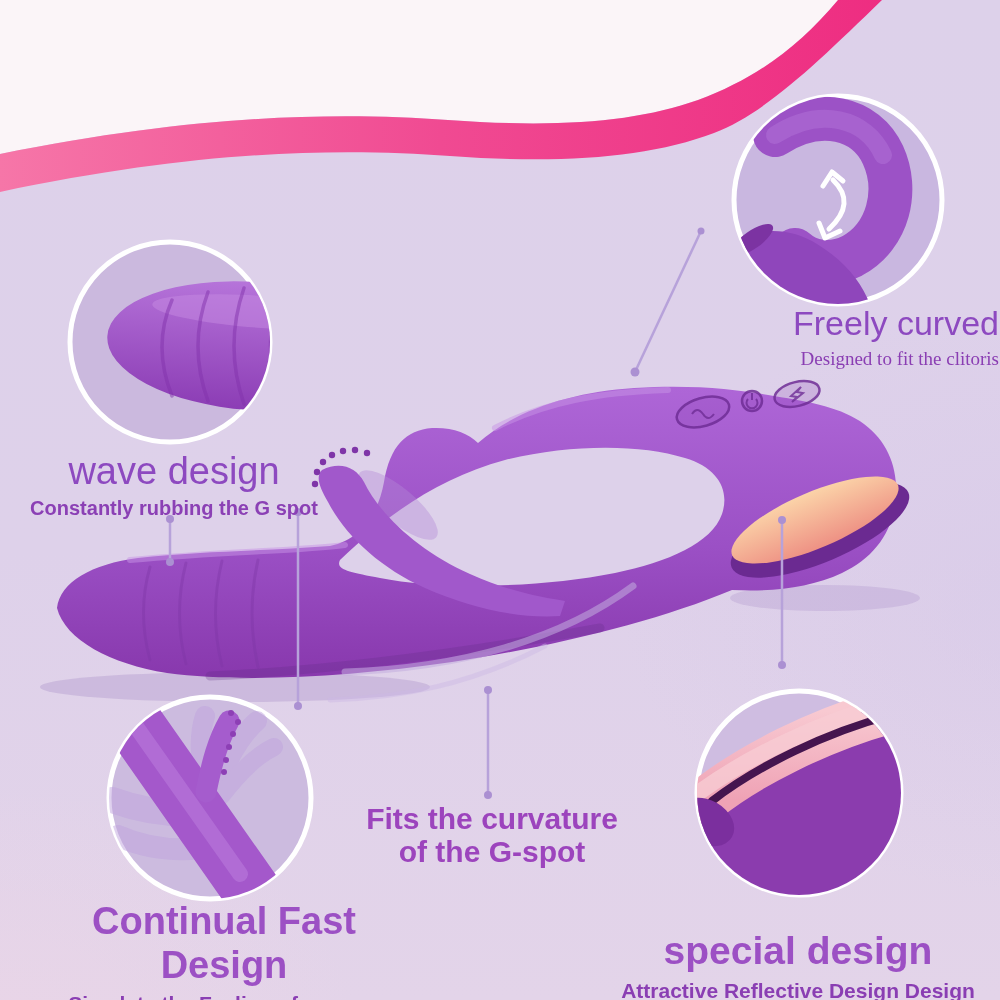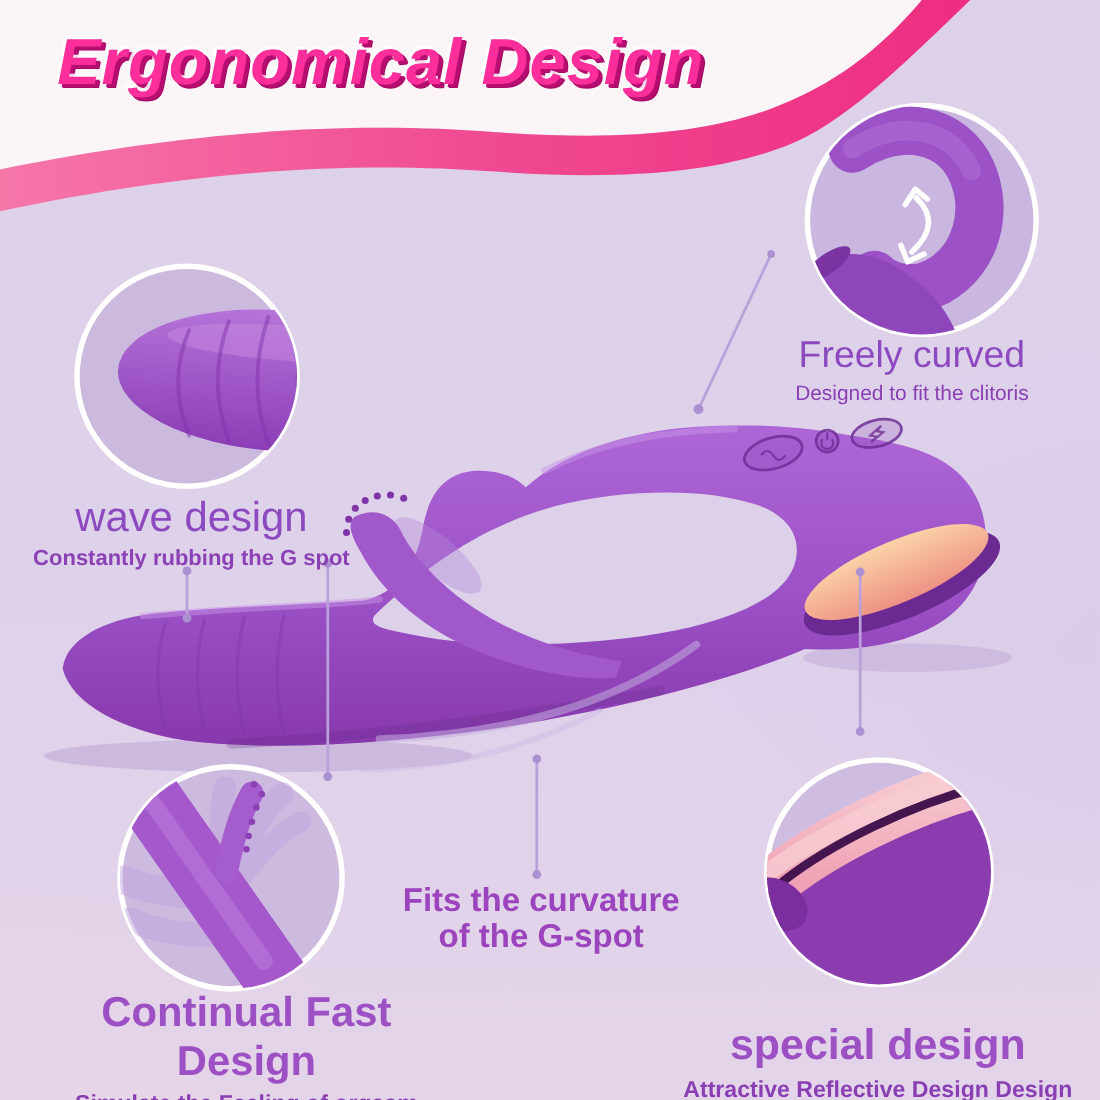--- a/index.html
+++ b/index.html
@@ -15,23 +15,23 @@
   .page-title{
     position:absolute;left:52px;top:22px;width:700px;
     font-size:59px;font-weight:700;font-style:italic;letter-spacing:1px;
     color:#fb2e9b;
     text-shadow:-2px -2px 0 rgba(255,255,255,.85), 3px 3px 0 #b50d70, 4px 4px 0 #a90a67;
     white-space:nowrap;
   }
   .callout{position:absolute;text-align:center;line-height:1.15;}
   .callout .head{color:#8d49c0;}
   .callout .sub{color:#8a3eb3;margin-top:5px;}
-  .co-freely{left:659px;top:304px;width:340px;}
+  .co-freely{left:659px;top:304px;width:340px;text-align:right;}
   .co-freely .head{font-size:34px;font-weight:400;}
-  .co-freely .sub{font-size:19px;font-weight:400;}
+  .co-freely .sub{font-size:19px;font-weight:400;font-family:Liberation Serif, serif;}
   .co-wave{left:14px;top:450px;width:320px;}
   .co-wave .head{font-size:38px;font-weight:400;}
   .co-wave .sub{font-size:20px;font-weight:700;margin-top:3px;color:#8b40b5;}
   .co-fits{left:342px;top:802px;width:300px;}
   .co-fits .head{font-size:30px;font-weight:700;color:#9c44bd;line-height:1.1;}
   .co-continual{left:24px;top:900px;width:400px;}
   .co-continual .head{font-size:38px;font-weight:700;color:#9c50c4;}
   .co-continual .sub{font-size:21px;font-weight:700;}
   .co-special{left:598px;top:929px;width:400px;}
   .co-special .head{font-size:39px;font-weight:700;color:#9c50c4;}
@@ -235,21 +235,20 @@
         <circle cx="488" cy="795" r="4" fill="#ab90d2" stroke="none"></circle>
       </g>
       <g>
         <line x1="782" y1="520" x2="782" y2="665"></line>
         <circle cx="782" cy="520" r="4" fill="#ab90d2" stroke="none"></circle>
         <circle cx="782" cy="665" r="4" fill="#ab90d2" stroke="none"></circle>
       </g>
     </g>
   </svg>
 
-  <div class="page-title">Ergonomical Design</div>
 
   <div class="callout co-freely">
     <div class="head">Freely curved</div>
     <div class="sub">Designed to fit the clitoris</div>
   </div>
 
   <div class="callout co-fits">
     <div class="head">Fits the curvature</div>
     <div class="head">of the G-spot</div>
   </div>

